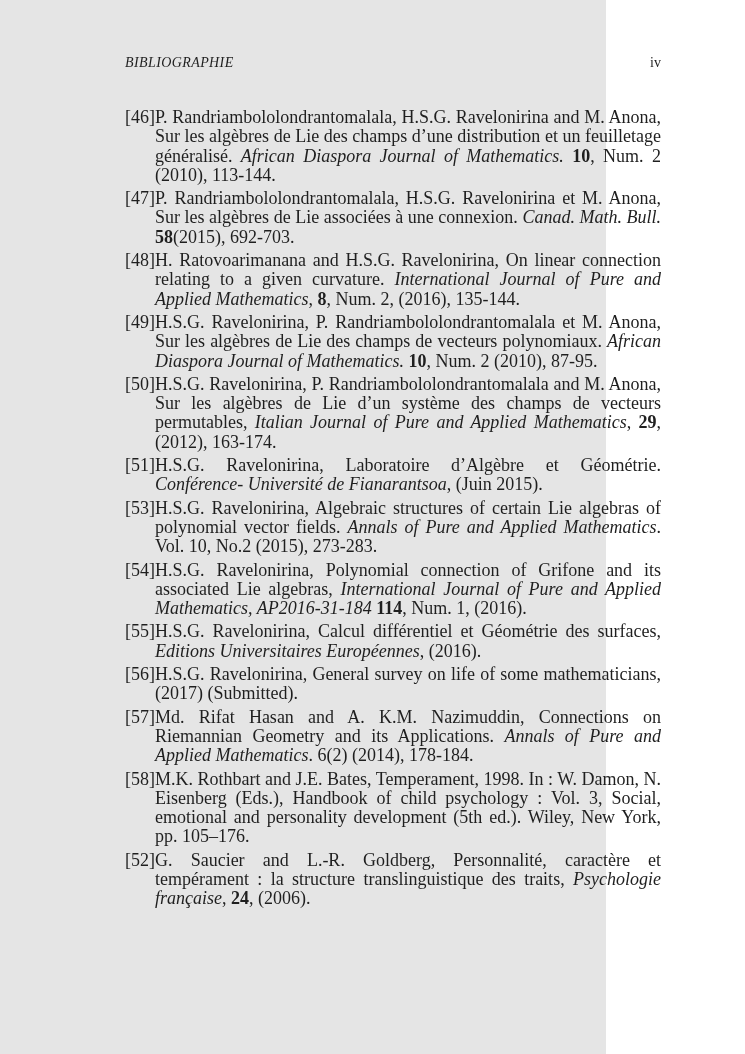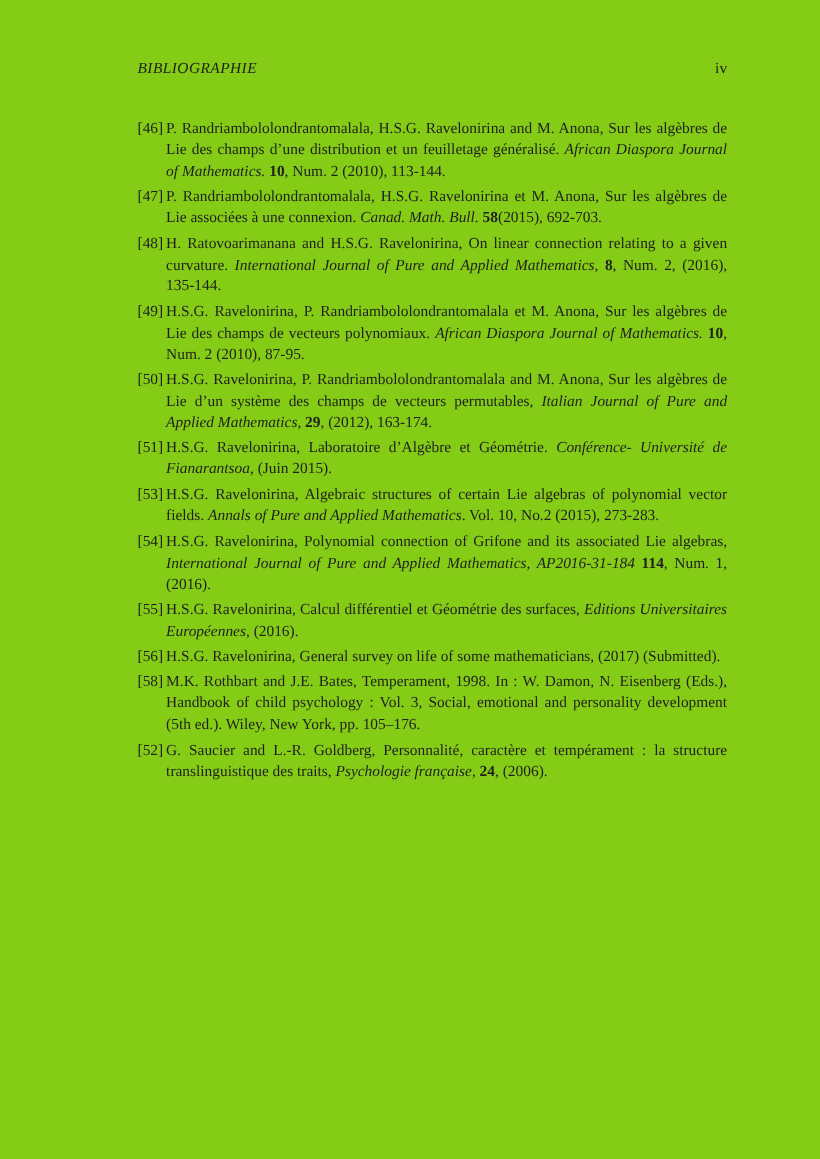--- a/index.html
+++ b/index.html
@@ -9,23 +9,23 @@
   }
   body {
     width: 745px;
     height: 1054px;
     overflow: hidden;
     font-family: "Liberation Serif", serif;
     color: #1f1f1f;
   }
   .page {
     position: relative;
-    width: 745px;
+    width: 606px;
     height: 1054px;
-    background: #84cc16;
+    background: #e5e5e5;
   }
   .running-head {
     position: absolute;
     left: 125px;
     top: 55px;
     width: 536px;
     display: flex;
     justify-content: space-between;
     align-items: baseline;
     font-size: 14px;
@@ -38,21 +38,21 @@
     font-style: normal;
   }
   .entries {
     position: absolute;
     left: 125px;
     top: 108px;
     width: 536px;
   }
   .entry {
     display: flex;
-    font-size: 14px;
+    font-size: 18px;
     line-height: 19.3px;
     margin-bottom: 4px;
   }
   .entry-label {
     flex: 0 0 26px;
     text-align: left;
   }
   .entry-body {
     flex: 1;
     text-align: justify;
@@ -116,20 +116,24 @@
     <div class="entry">
       <span class="entry-label">[55]</span>
       <span class="entry-body"><span class="n">H.S.G. Ravelonirina, Calcul différentiel et Géométrie des surfaces, </span><span class="i">Editions Universitaires Européennes</span><span class="n">, (2016).</span></span>
     </div>
 
     <div class="entry">
       <span class="entry-label">[56]</span>
       <span class="entry-body"><span class="n">H.S.G. Ravelonirina, General survey on life of some mathematicians, (2017) (Submitted).</span></span>
     </div>
 
+    <div class="entry">
+      <span class="entry-label">[57]</span>
+      <span class="entry-body"><span class="n">Md. Rifat Hasan and A. K.M. Nazimuddin, Connections on Riemannian Geometry and its Applications. </span><span class="i">Annals of Pure and Applied Mathematics</span><span class="n">. 6(2) (2014), 178-184.</span></span>
+    </div>
 
     <div class="entry">
       <span class="entry-label">[58]</span>
       <span class="entry-body"><span class="n">M.K. Rothbart and J.E. Bates, Temperament, 1998. In : W. Damon, N. Eisenberg (Eds.), Handbook of child psychology : Vol. 3, Social, emotional and personality development (5th ed.). Wiley, New York, pp. 105–176.</span></span>
     </div>
 
     <div class="entry">
       <span class="entry-label">[52]</span>
       <span class="entry-body"><span class="n">G. Saucier and L.-R. Goldberg, Personnalité, caractère et tempérament : la structure translinguistique des traits, </span><span class="i">Psychologie française</span><span class="n">, </span><span class="b">24</span><span class="n">, (2006).</span></span>
     </div>

